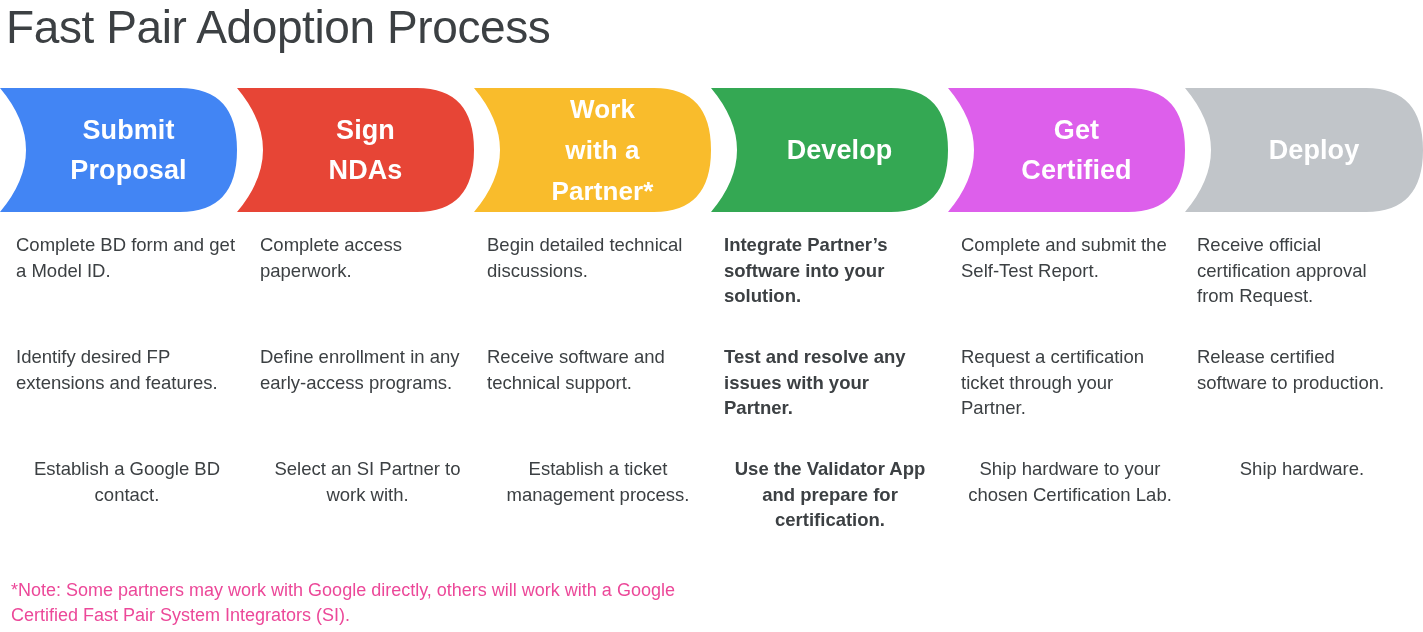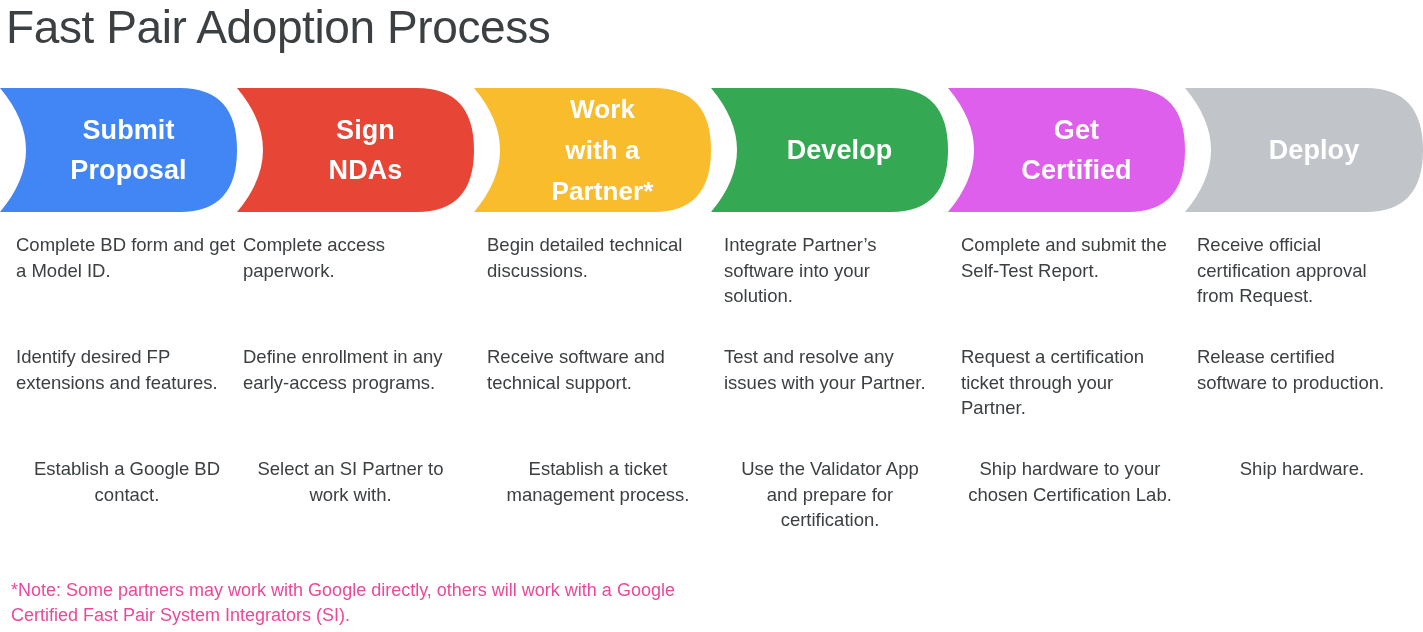--- a/index.html
+++ b/index.html
@@ -92,23 +92,23 @@
   .cell {
     position: absolute;
     top: 0;
     font-size: 18.5px;
     line-height: 25.5px;
     color: #3c4043;
     font-weight: 400;
   }
 
   .c0 { left: 16px;   width: 222px; }
-  .c1 { left: 243px;  width: 215px; }
+  .c1 { left: 260px;  width: 215px; }
   .c2 { left: 487px;  width: 222px; }
-  .c3 { left: 724px;  width: 212px; }
+  .c3 { left: 724px;  width: 212px; font-weight: bold; }
   .c4 { left: 961px;  width: 218px; }
   .c5 { left: 1197px; width: 210px; }
 
   
   .footnote {
     position: absolute;
     left: 11px;
     top: 578px;
     width: 700px;
     font-size: 18px;

